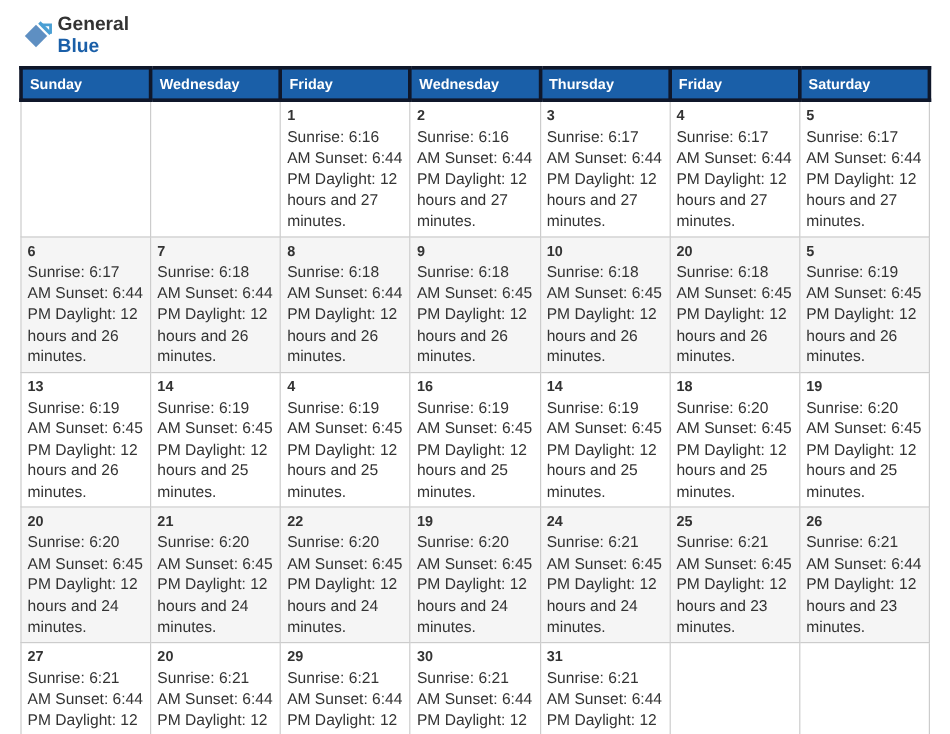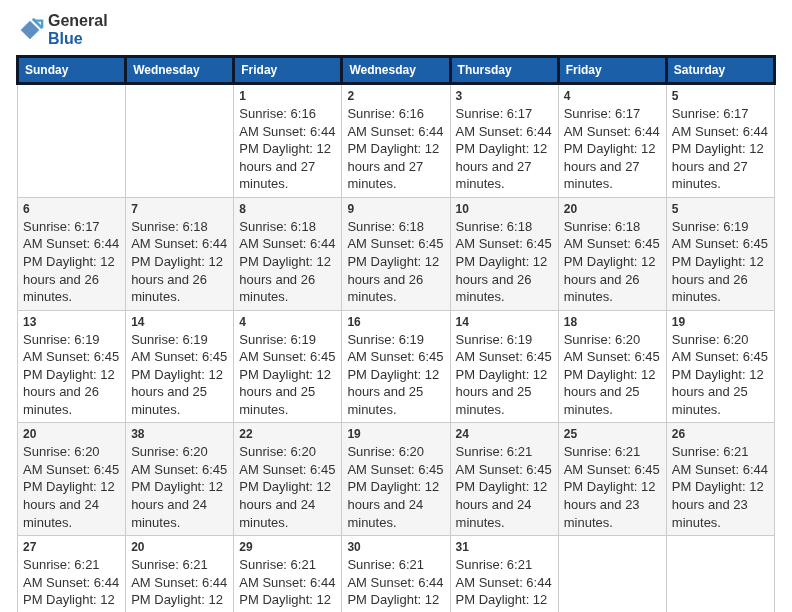--- a/index.html
+++ b/index.html
@@ -262,21 +262,21 @@
           </td>
         </tr>
         <tr>
           <td>
             <span class="day-number">20</span>
             <div class="day-info">Sunrise: 6:20 AM
 Sunset: 6:45 PM
 Daylight: 12 hours and 24 minutes.</div>
           </td>
           <td>
-            <span class="day-number">38</span>
+            <span class="day-number">21</span>
             <div class="day-info">Sunrise: 6:20 AM
 Sunset: 6:45 PM
 Daylight: 12 hours and 24 minutes.</div>
           </td>
           <td>
             <span class="day-number">22</span>
             <div class="day-info">Sunrise: 6:20 AM
 Sunset: 6:45 PM
 Daylight: 12 hours and 24 minutes.</div>
           </td>

